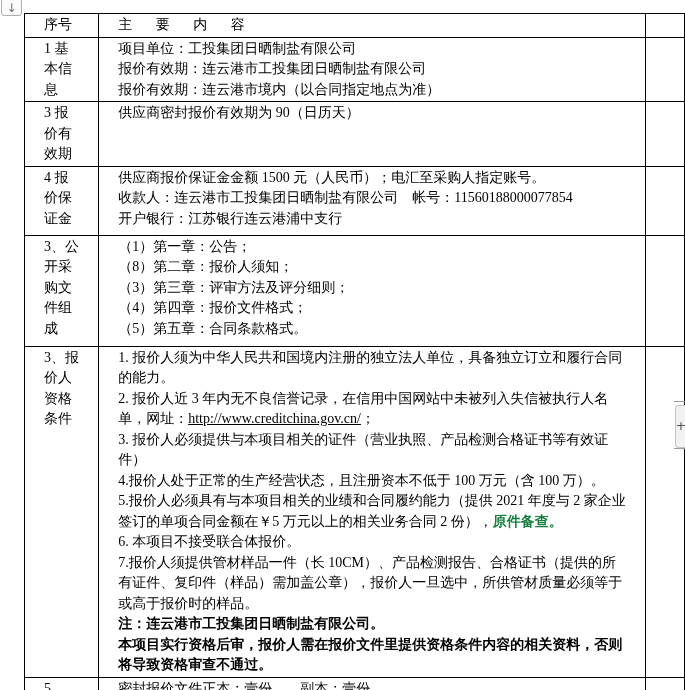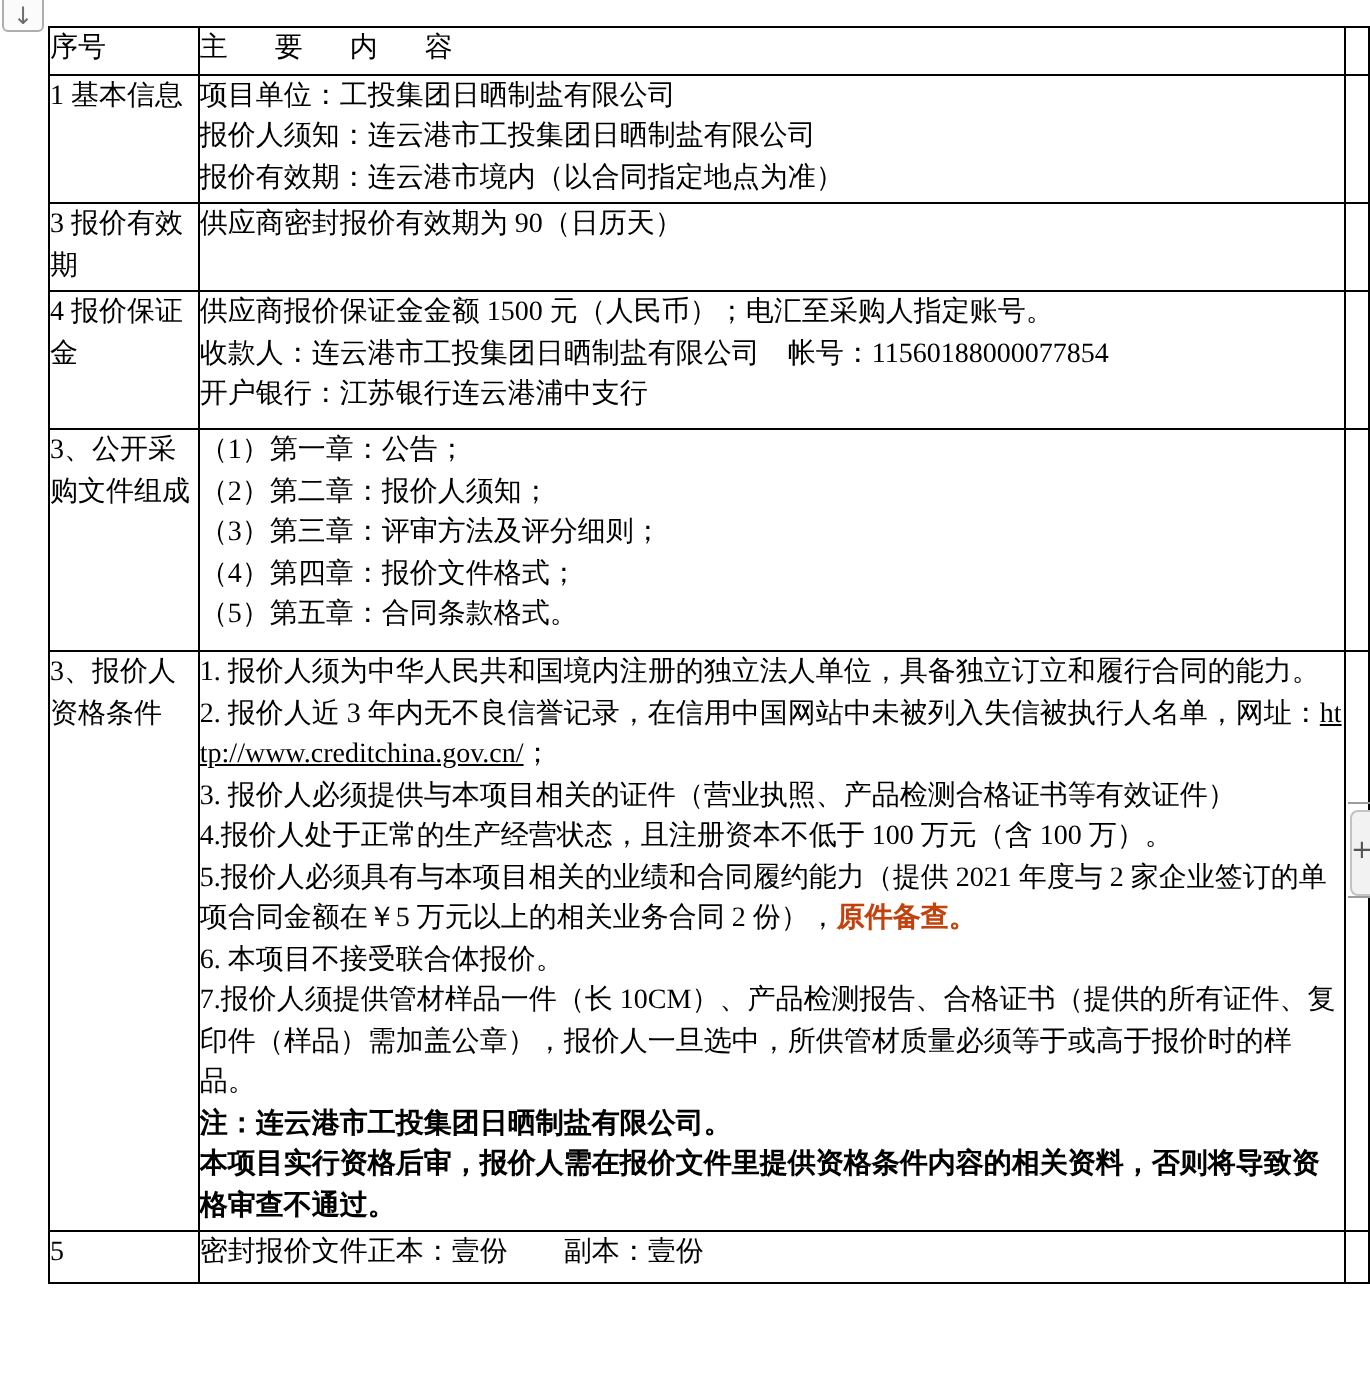--- a/index.html
+++ b/index.html
@@ -18,29 +18,29 @@
     font-family:"DejaVu Sans",sans-serif;
   }
   
   table.doc{
     position:absolute;left:24px;top:13px;
     border-collapse:collapse;table-layout:fixed;
   }
   table.doc td,table.doc th{
     border:1px solid #000;vertical-align:top;
     font-weight:normal;text-align:left;
-    padding:1px 0;overflow:hidden;word-break:break-all;
+    padding:1px 19px;overflow:hidden;word-break:break-all;
   }
   th.hdr-content{letter-spacing:8px;word-spacing:4px;padding-left:5px;}
   td.no-cell{vertical-align:middle;padding:1px 2px;}
   td.ext,th.ext{border-right:none;}
   th.ext{border-top:none;}
   p.para{margin:0;padding:0;}
   .bold{font-weight:bold;}
-  .red{color:#c2410c;font-weight:bold;}
+  .red{color:#15803d;font-weight:bold;}
   .link{text-decoration:underline;}
   
   .plus-line{position:absolute;left:674px;width:11px;height:0;border-top:1px solid #9b9b9b;}
   .plus-btn{
     position:absolute;left:675px;top:405px;width:10px;height:41px;
     background:#f2f2f2;border:1px solid #c3c3c3;border-right:none;
     border-radius:4px 0 0 4px;
     display:flex;align-items:center;justify-content:center;
     color:#555;font-size:13px;font-family:"DejaVu Sans",sans-serif;
   }
@@ -63,21 +63,21 @@
       <th>序号</th>
       <th class="hdr-content">主 要 内 容</th>
       <th class="ext"></th>
     </tr>
   </thead>
   <tbody id="table-body">
       <tr style="height: 62px;">
         <td class="no-cell">1 基本信息</td>
         <td>
           <p class="para"><span>项目单位：工投集团日晒制盐有限公司</span></p>
-          <p class="para"><span>报价人须知：连云港市工投集团日晒制盐有限公司</span></p>
+          <p class="para"><span>报价有效期：连云港市工投集团日晒制盐有限公司</span></p>
           <p class="para"><span>报价有效期：连云港市境内（以合同指定地点为准）</span></p>
         </td>
         <td class="ext"></td>
       </tr>
       <tr style="height: 39px;">
         <td class="no-cell">3 报价有效期</td>
         <td>
           <p class="para"><span>供应商密封报价有效期为 90（日历天）</span></p>
         </td>
         <td class="ext"></td>
@@ -88,21 +88,21 @@
           <p class="para"><span>供应商报价保证金金额 1500 元（人民币）；电汇至采购人指定账号。</span></p>
           <p class="para"><span>收款人：连云港市工投集团日晒制盐有限公司　帐号：11560188000077854</span></p>
           <p class="para"><span>开户银行：江苏银行连云港浦中支行</span></p>
         </td>
         <td class="ext"></td>
       </tr>
       <tr style="height: 111px;">
         <td class="no-cell">3、公开采购文件组成</td>
         <td>
           <p class="para"><span>（1）第一章：公告；</span></p>
-          <p class="para"><span>（2）第二章：报价人须知；</span></p>
+          <p class="para"><span>（8）第二章：报价人须知；</span></p>
           <p class="para"><span>（3）第三章：评审方法及评分细则；</span></p>
           <p class="para"><span>（4）第四章：报价文件格式；</span></p>
           <p class="para"><span>（5）第五章：合同条款格式。</span></p>
         </td>
         <td class="ext"></td>
       </tr>
       <tr style="height: 268px;">
         <td class="no-cell">3、报价人资格条件</td>
         <td>
           <p class="para"><span>1. 报价人须为中华人民共和国境内注册的独立法人单位，具备独立订立和履行合同的能力。</span></p>

